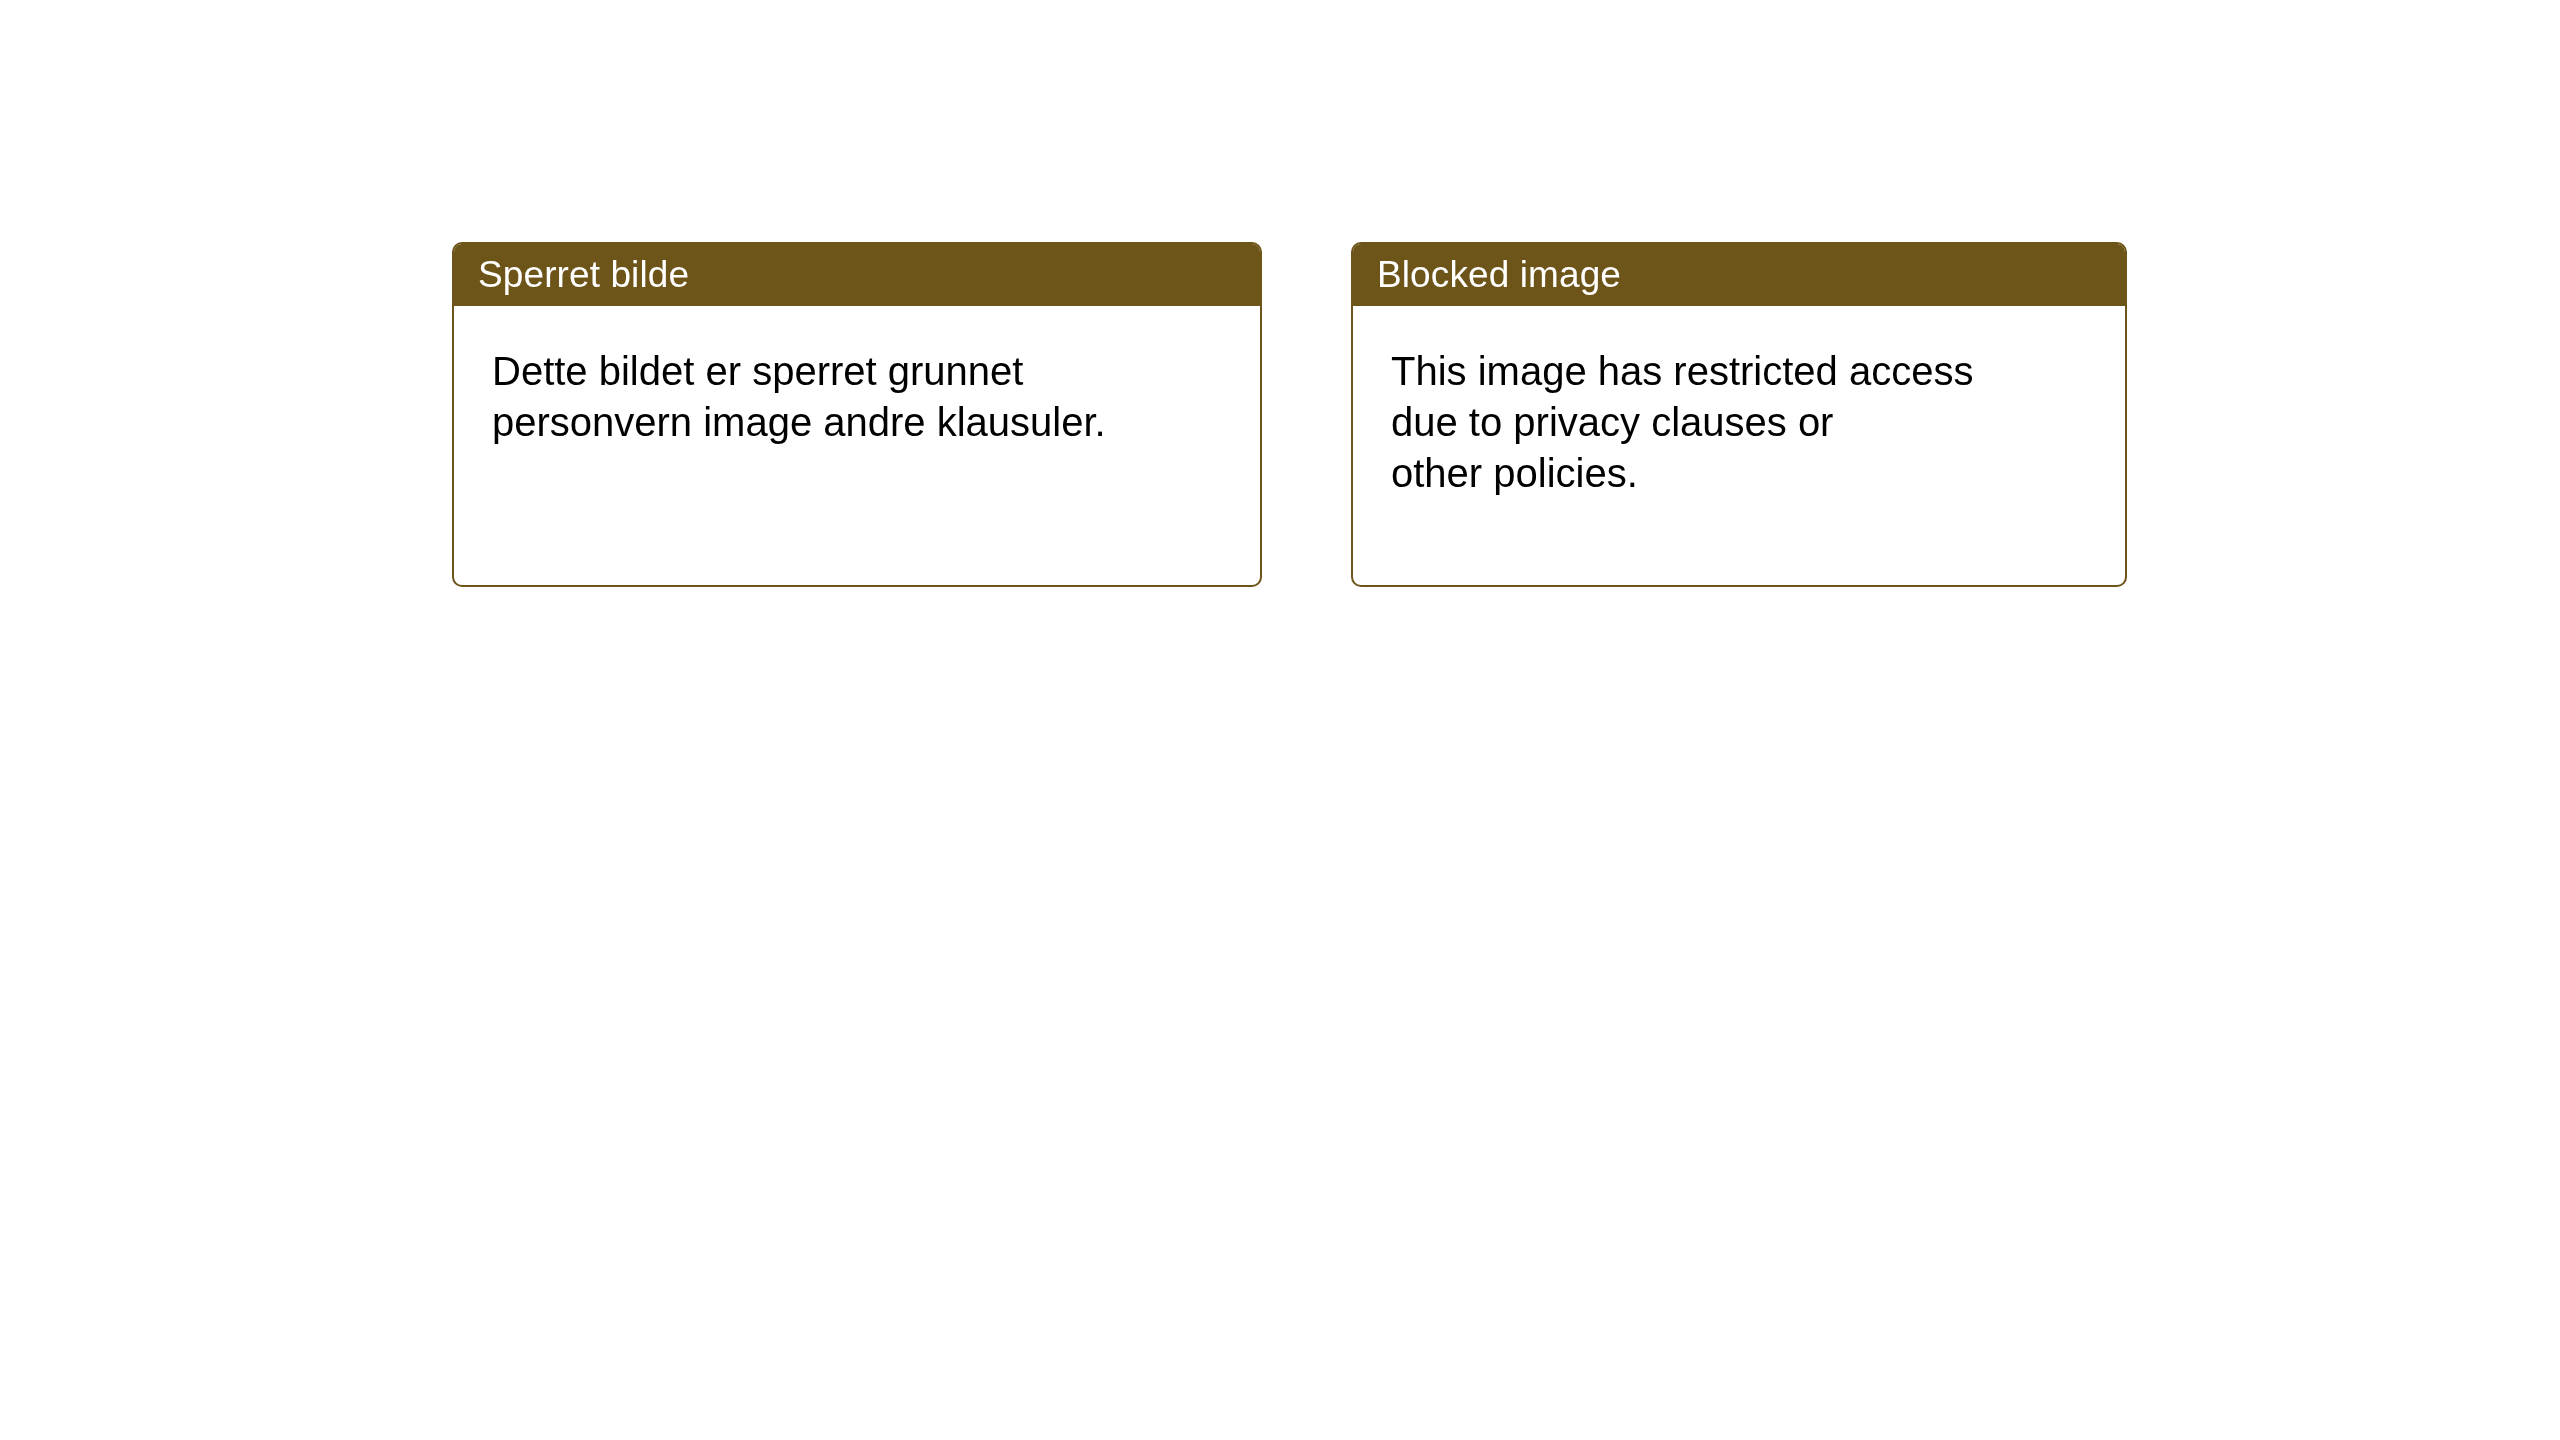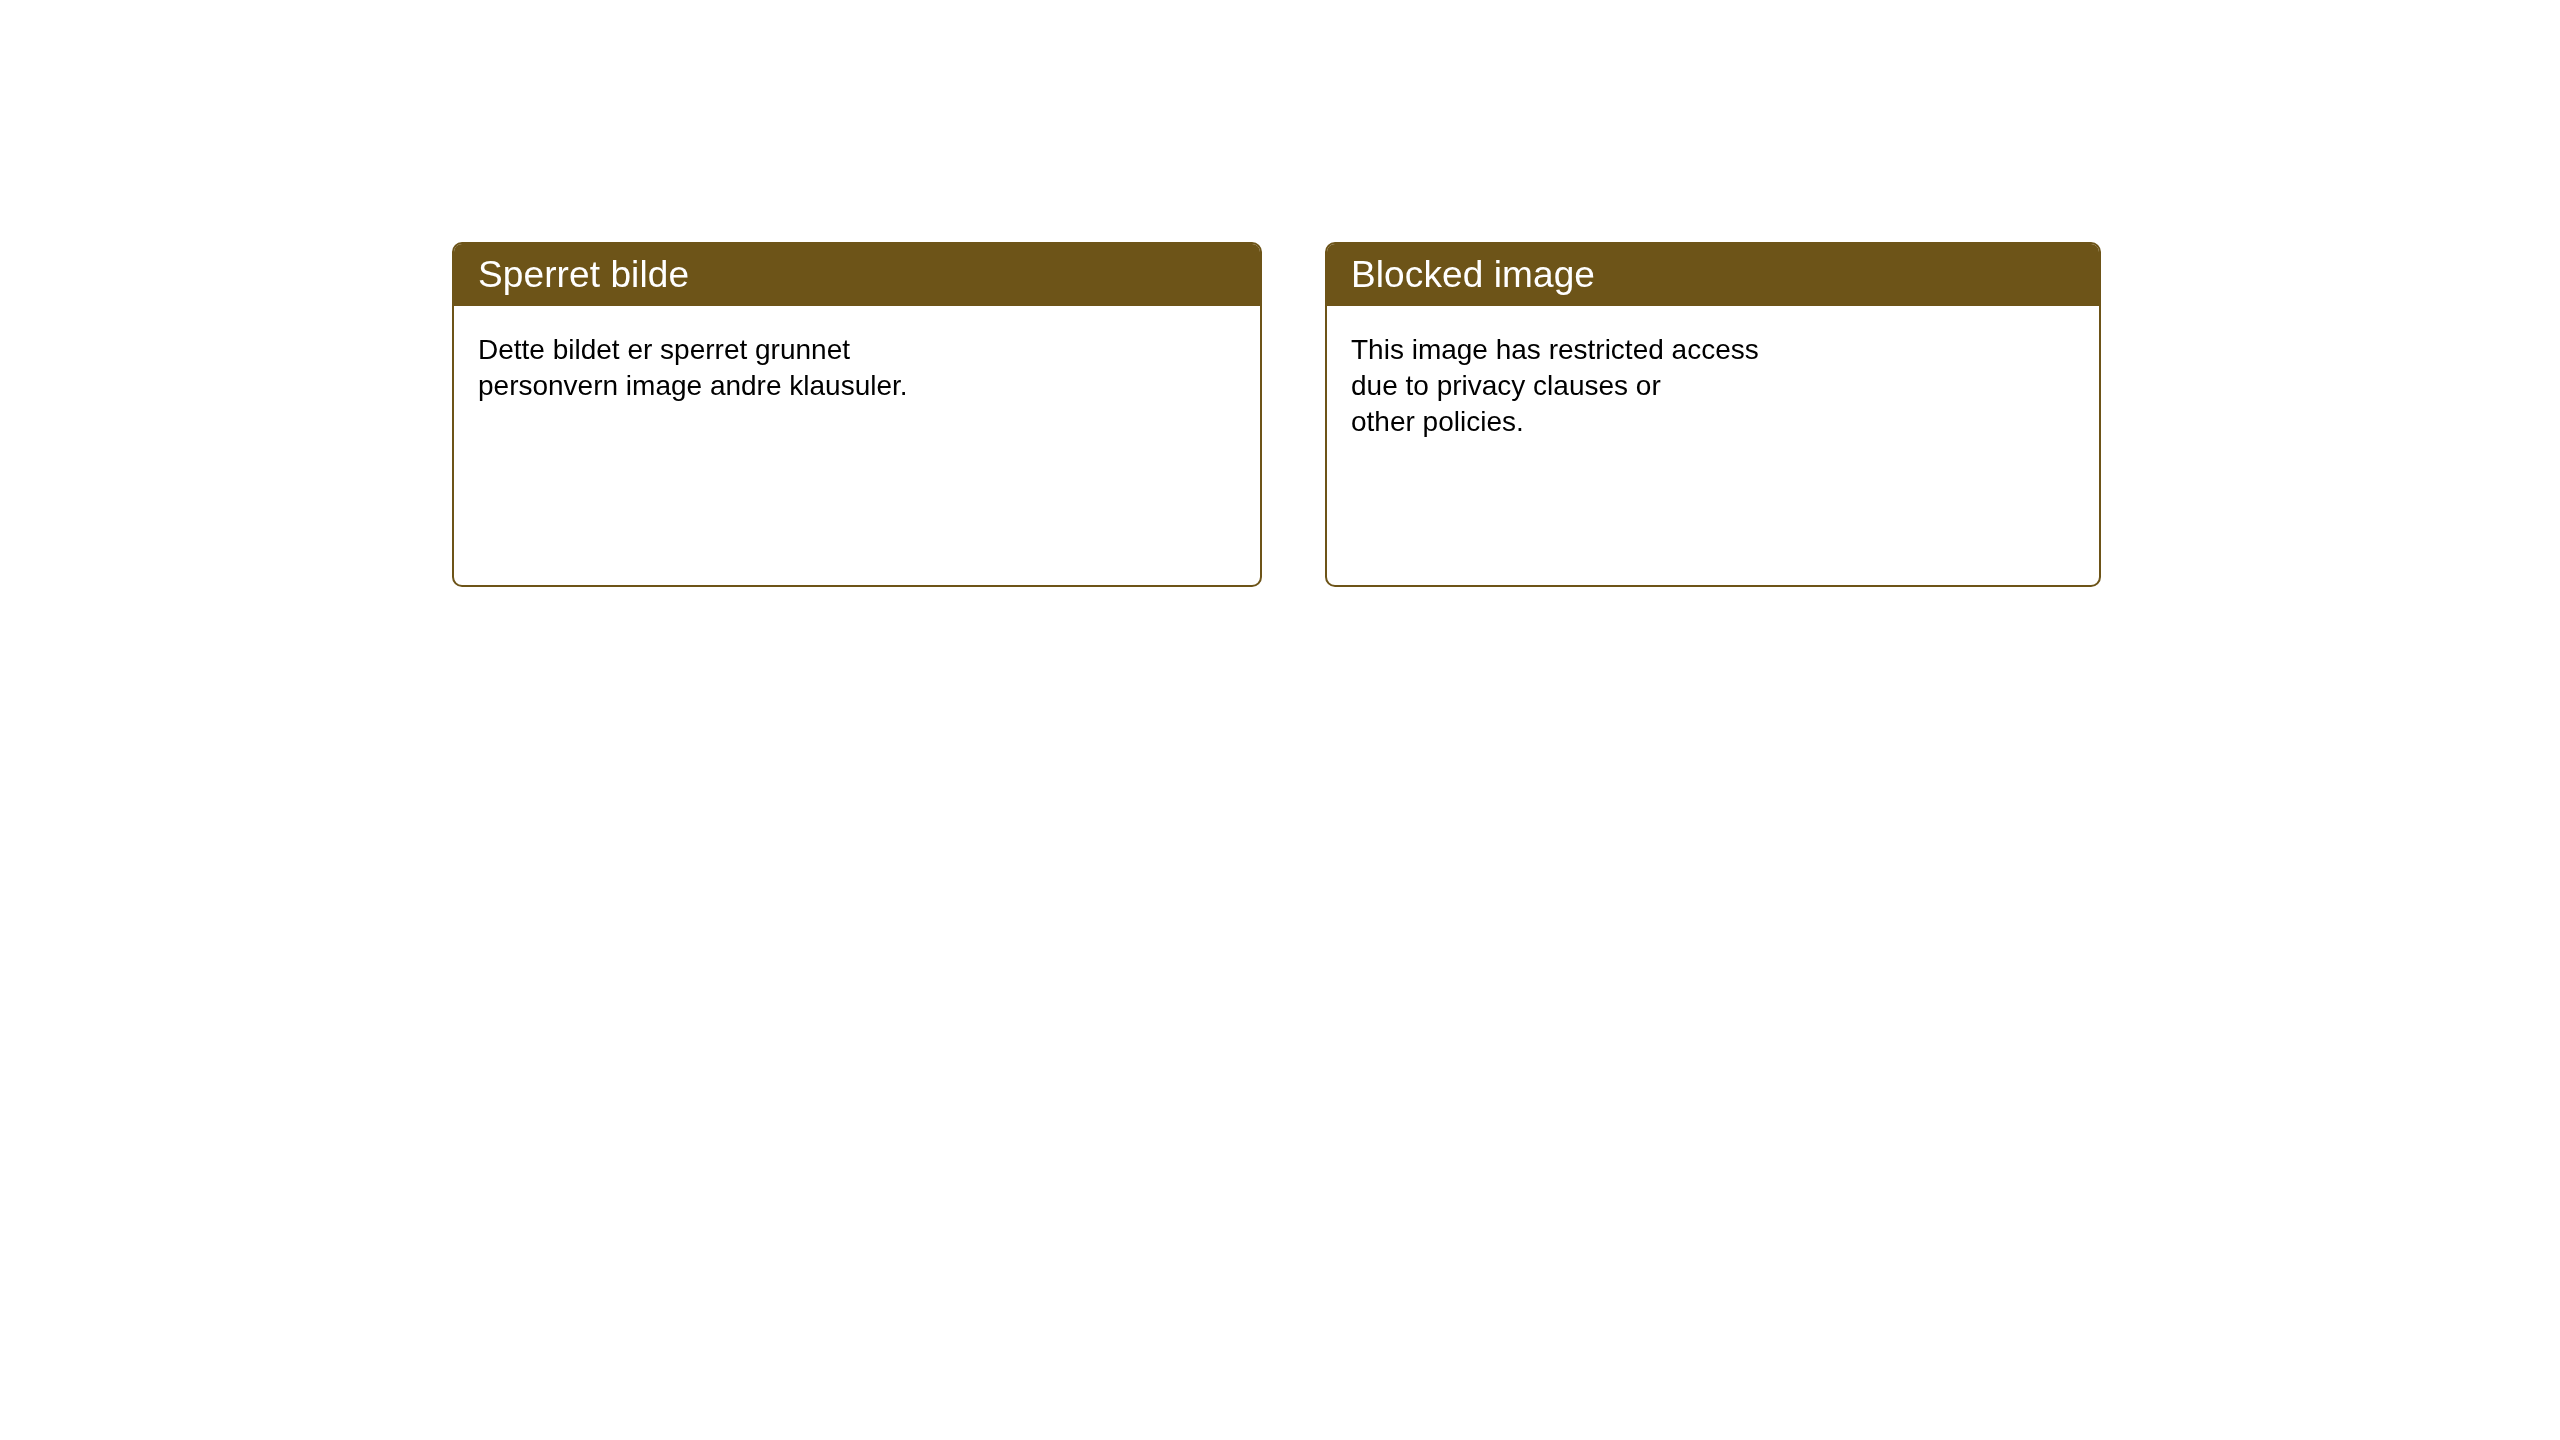--- a/index.html
+++ b/index.html
@@ -14,21 +14,21 @@
     position: relative;
     overflow: hidden;
   }
 
   .panel-row {
     position: absolute;
     top: 242px;
     left: 452px;
     display: flex;
     align-items: center;
-    gap: 63px;
+    gap: 89px;
   }
 
   .notice-card {
     background: #ffffff;
     border: 2px solid #6d5418;
     border-radius: 10px;
     box-sizing: border-box;
     overflow: hidden;
     box-shadow: 0 0 0 0 rgba(0,0,0,0);
   }
@@ -55,23 +55,23 @@
     align-items: center;
     letter-spacing: 0.1px;
   }
 
   .card-body {
     padding: 26px 24px 0 24px;
     box-sizing: border-box;
   }
 
   .card-body p {
-    margin: 0;
+    margin: 14px;
     color: #000000;
-    font-size: 28px;
+    font-size: 40px;
     line-height: 1.28;
     letter-spacing: 0.0px;
   }
 
   .card-body p .line {
     display: block;
     white-space: nowrap;
   }
 </style>
 </head>

